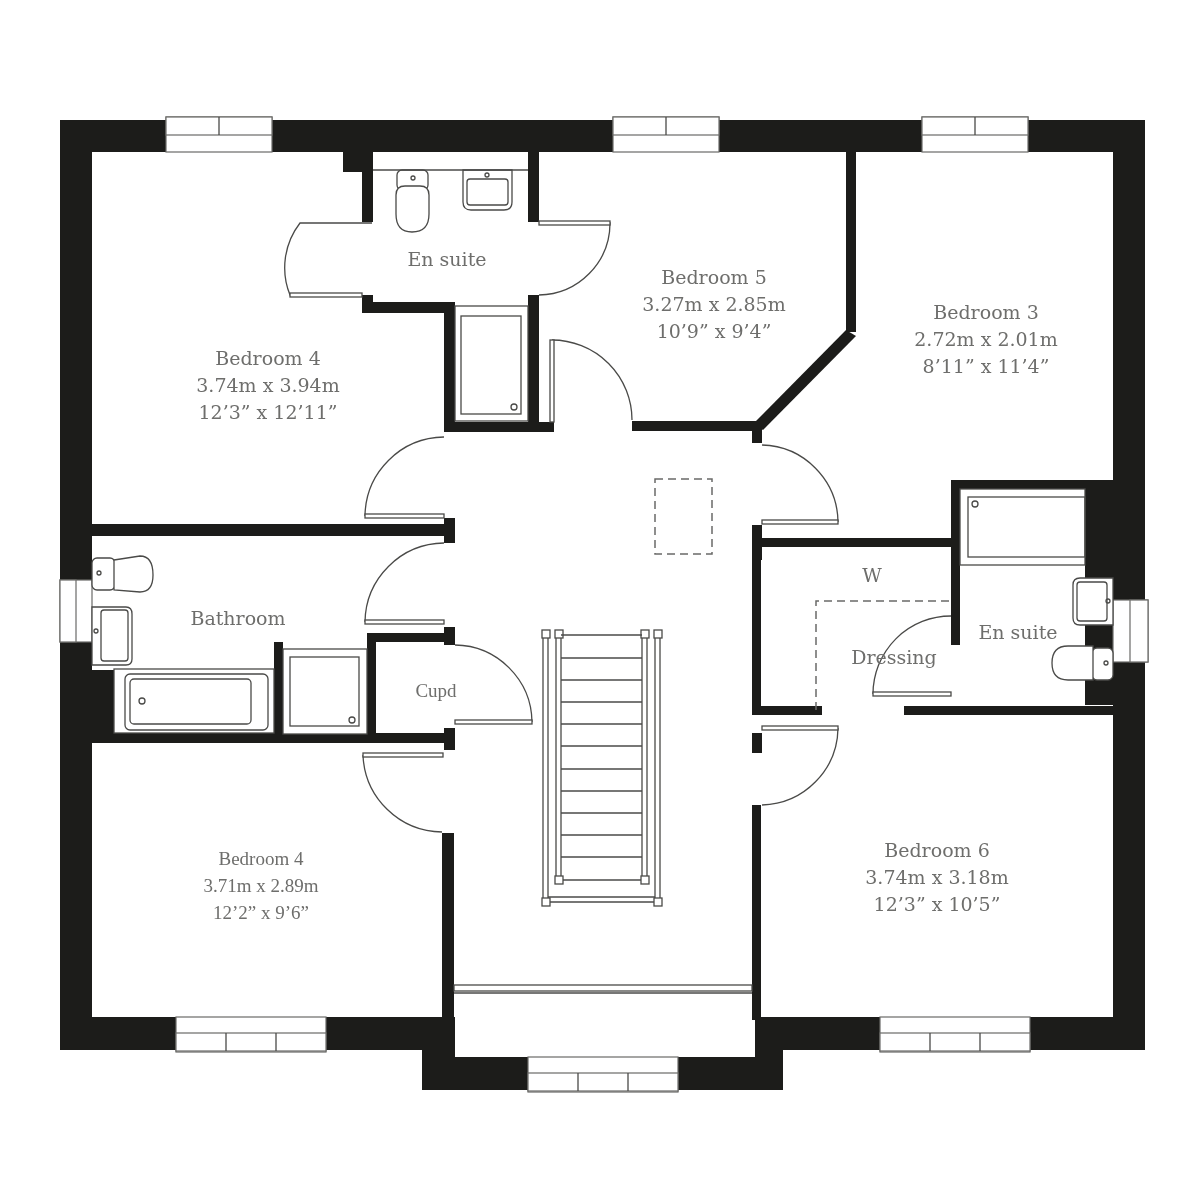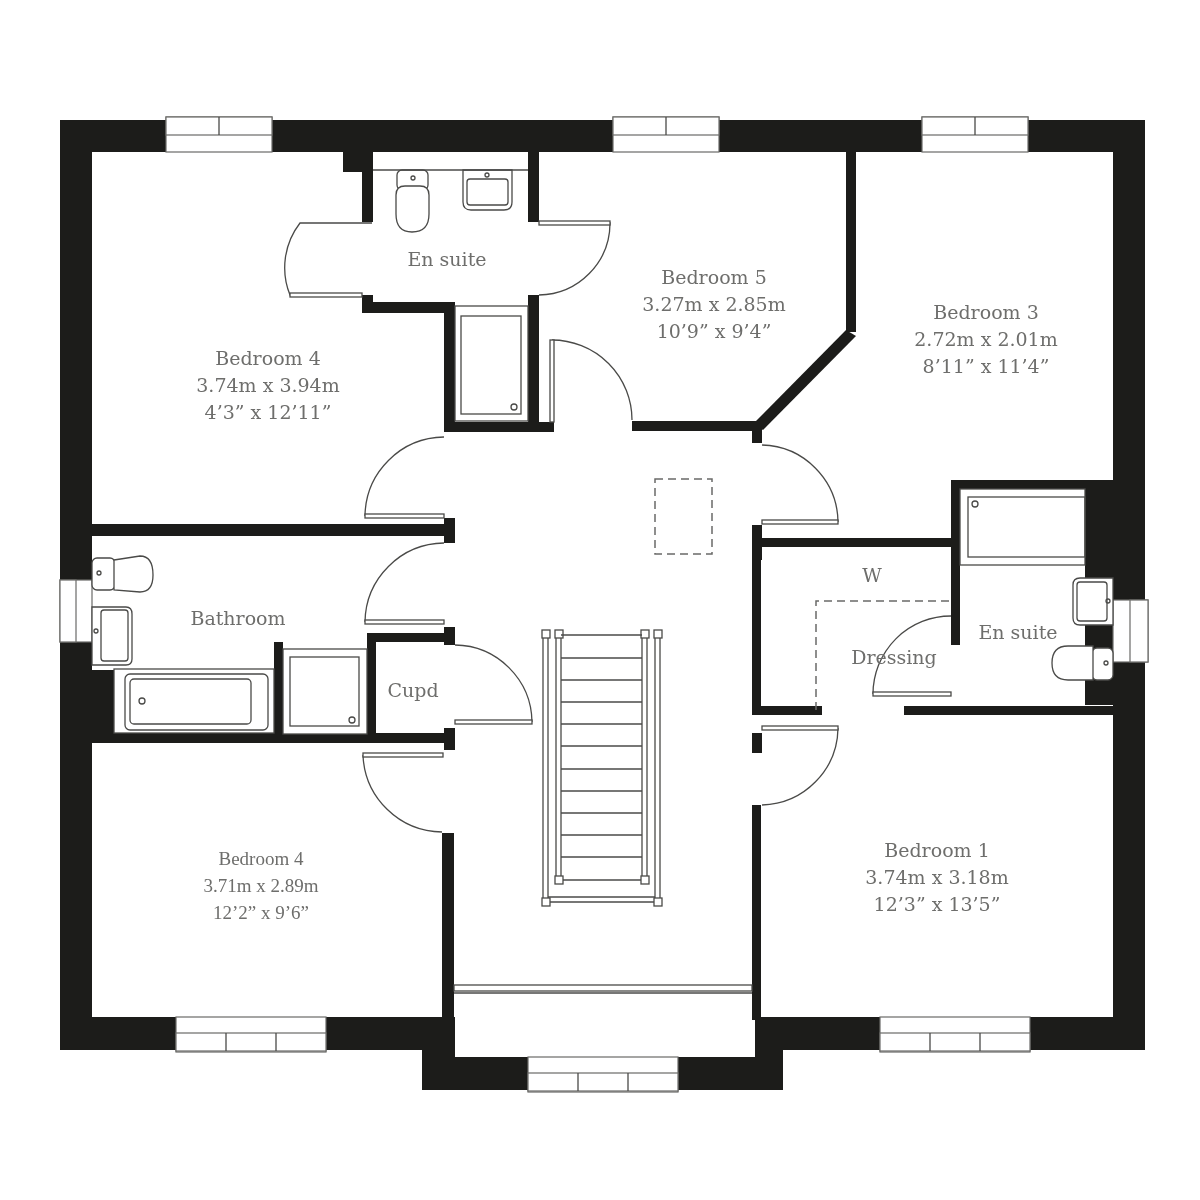--- a/index.html
+++ b/index.html
@@ -254,52 +254,52 @@
 
   <g>
     <rect class="fix" x="454" y="985" width="298" height="6"></rect>
     <line class="line" x1="454" y1="993" x2="752" y2="993"></line>
   </g>
 </svg>
 
 <div class="lbl" style="left:268px; top:345px;">
   <div>Bedroom 4</div>
   <div>3.74m x 3.94m</div>
-  <div>4’3” x 12’11”</div>
+  <div>12’3” x 12’11”</div>
 </div>
 <div class="lbl" style="left:447px; top:246px;">
   <div>En suite</div>
 </div>
 <div class="lbl" style="left:690px; top:264px;margin-left:24px;">
   <div>Bedroom 5</div>
   <div>3.27m x 2.85m</div>
   <div>10’9” x 9’4”</div>
 </div>
 <div class="lbl" style="left:986px; top:299px;">
   <div>Bedroom 3</div>
   <div>2.72m x 2.01m</div>
   <div>8’11” x 11’4”</div>
 </div>
 <div class="lbl" style="left:238px; top:605px;">
   <div>Bathroom</div>
 </div>
-<div class="lbl" style="left:413px; top:677px;">
+<div class="lbl" style="left:436px; top:677px;font-family:Liberation Serif, serif;">
   <div>Cupd</div>
 </div>
 <div class="lbl" style="left:872px; top:562px;">
   <div>W</div>
 </div>
 <div class="lbl" style="left:894px; top:644px;">
   <div>Dressing</div>
 </div>
 <div class="lbl" style="left:1018px; top:619px;">
   <div>En suite</div>
 </div>
 <div class="lbl" style="left:261px; top:845px;font-family:Liberation Serif, serif;">
   <div>Bedroom 4</div>
   <div>3.71m x 2.89m</div>
   <div>12’2” x 9’6”</div>
 </div>
 <div class="lbl" style="left:937px; top:837px;">
-  <div>Bedroom 1</div>
+  <div>Bedroom 6</div>
   <div>3.74m x 3.18m</div>
-  <div>12’3” x 13’5”</div>
+  <div>12’3” x 10’5”</div>
 </div>
 
 </body></html>

